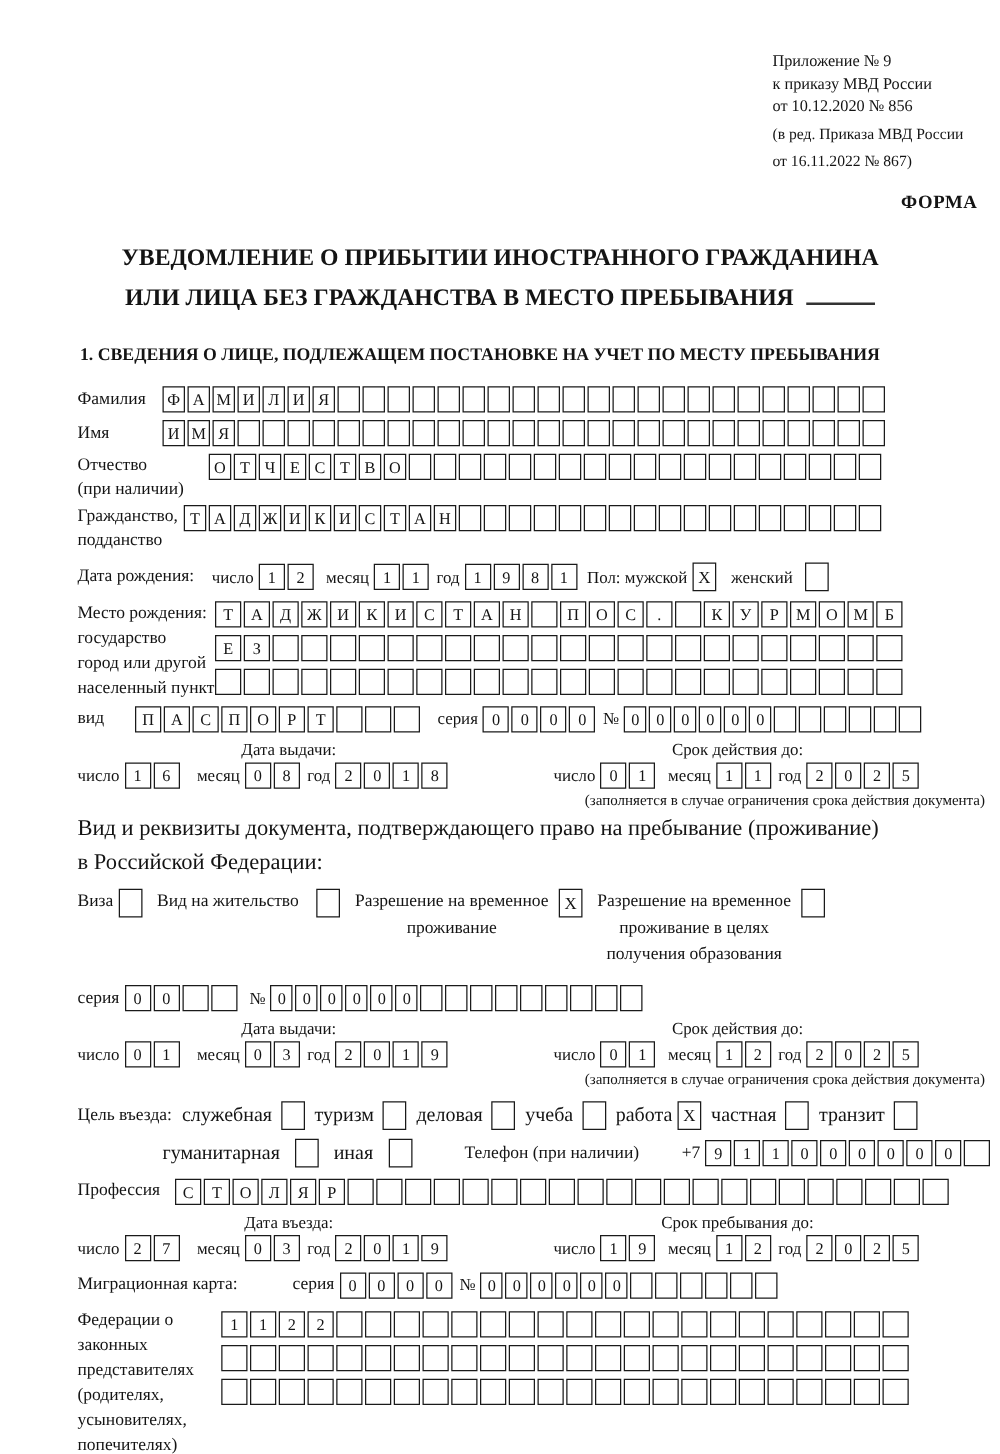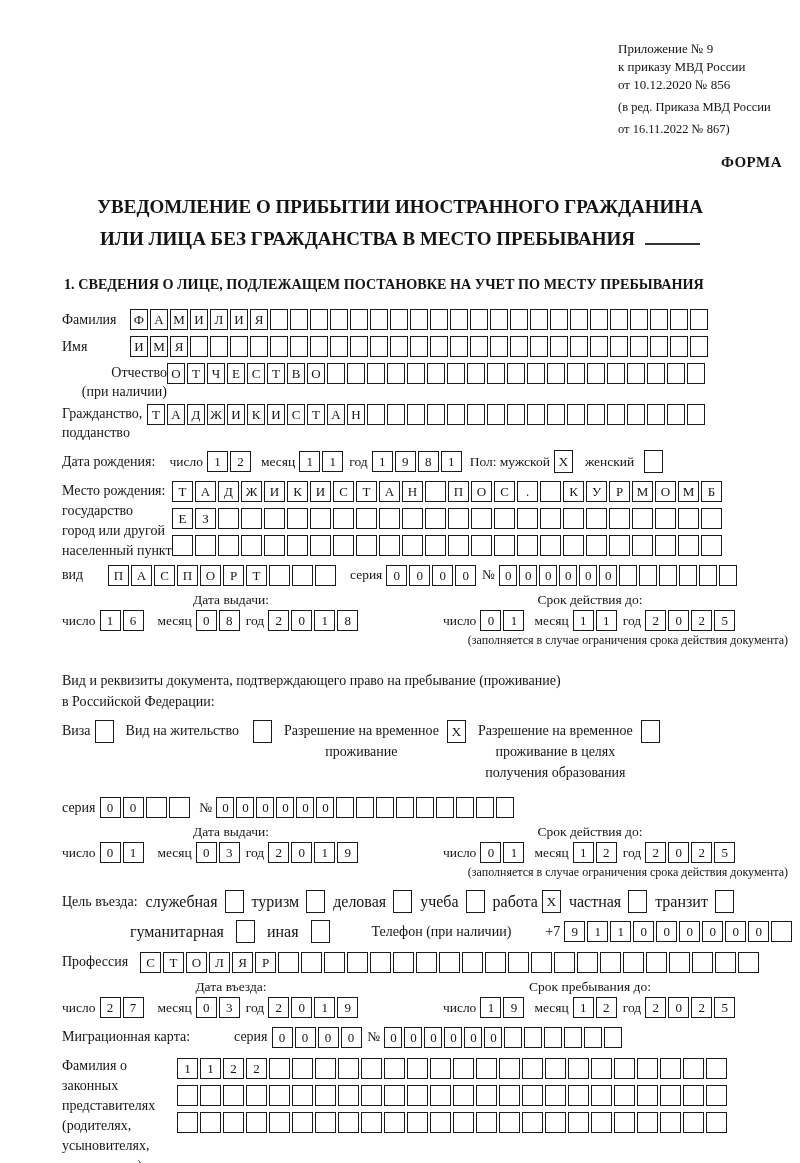--- a/index.html
+++ b/index.html
@@ -14,21 +14,21 @@
 
   .title { text-align:center; font-weight:bold; font-size:19px; margin-top:20px; line-height:1.65; }
   .title-underline { display:inline-block; width:55px; border-bottom:2px solid #333; margin-left:10px; vertical-align:baseline; }
 
   .sec-heading { font-weight:bold; font-size:14.2px; margin:22px 8px 0 64px; }
 
   
   .row { display:flex; align-items:flex-start; margin-left:62px; }
   .lbl { font-size:14px; line-height:22px; white-space:nowrap; flex:none; }
   .lbl-col { flex:none; display:flex; flex-direction:column; font-size:14px; line-height:19px; }
-  .w68 { width:68px; } .w105 { width:105px;align-items:flex-end; } .w85 { width:85px; } .w110 { width:110px; } .w115 { width:115px; }
+  .w68 { width:68px; } .w105 { width:105px; } .w85 { width:85px; } .w110 { width:110px; } .w115 { width:115px; }
 
   .boxes { display:inline-flex; flex:none; }
   .cell { display:inline-block; width:16px; height:19px; border:1.6px solid #1a1a1a; margin-right:2px;
           text-align:center; font-size:13px; line-height:19px; flex:none; }
   .cell.cell-w { width:19px; }
 
   .checkbox { display:inline-block; width:17px; height:21px; border:1.6px solid #1a1a1a; text-align:center;
               font-size:13.5px; line-height:21px; vertical-align:middle; flex:none; }
 
   .mt3 { margin-top:3px; } .mt5 { margin-top:5px; } .mt8 { margin-top:8px; }
@@ -42,21 +42,21 @@
   .center-heading { text-align:center; font-weight:bold; font-size:14px; margin-top:6px; }
 
   .dates-pair { display:flex; margin-left:62px; margin-top:6px; }
   .date-col { width:338px; }
   .date-col.right { width:368px; margin-left:6px; }
   .date-title { text-align:center; font-size:13.5px; margin-bottom:2px; }
   .date-line { display:flex; align-items:center; }
   .dlbl { font-size:13.5px; margin-right:4px; white-space:nowrap; }
   .note { text-align:right; font-size:12px; margin:2px 12px 0 0; }
 
-  .intro { margin-left:62px; font-size:14px; line-height:1.5; margin-top:22px; }
+  .intro { margin-left:62px; font-size:18px; line-height:1.5; margin-top:1px; }
 
   .stay-check-row { display:flex; margin-left:62px; margin-top:8px; align-items:flex-start; }
   .stay-item { display:flex; align-items:flex-start; }
   .stay-label-multi { display:flex; flex-direction:column; text-align:center; font-size:14px; line-height:21px; }
 
   .purpose-row { display:flex; align-items:center; margin-left:62px; margin-top:10px; }
   .chk-item { display:flex; align-items:center; white-space:nowrap; }
   .chk-item .checkbox { margin-left:7px; }
 </style>
 </head>
@@ -692,21 +692,21 @@
         <span class="cell"></span>
         <span class="cell"></span>
         <span class="cell"></span>
         <span class="cell"></span>
         <span class="cell"></span>
       </span>
   </div>
 
   <div class="row mt8">
     <span class="lbl-col w115" style="line-height:20px;">
-      <span>Фамилия о</span>
+      <span>Федерации о</span>
       <span>законных</span>
       <span>представителях</span>
       <span>(родителях,</span>
       <span>усыновителях,</span>
       <span>попечителях)</span>
     </span>
     <span class="box-col" style="margin-top:2px;">
       <span class="boxes">
           <span class="cell cell-w">1</span>
           <span class="cell cell-w">1</span>

